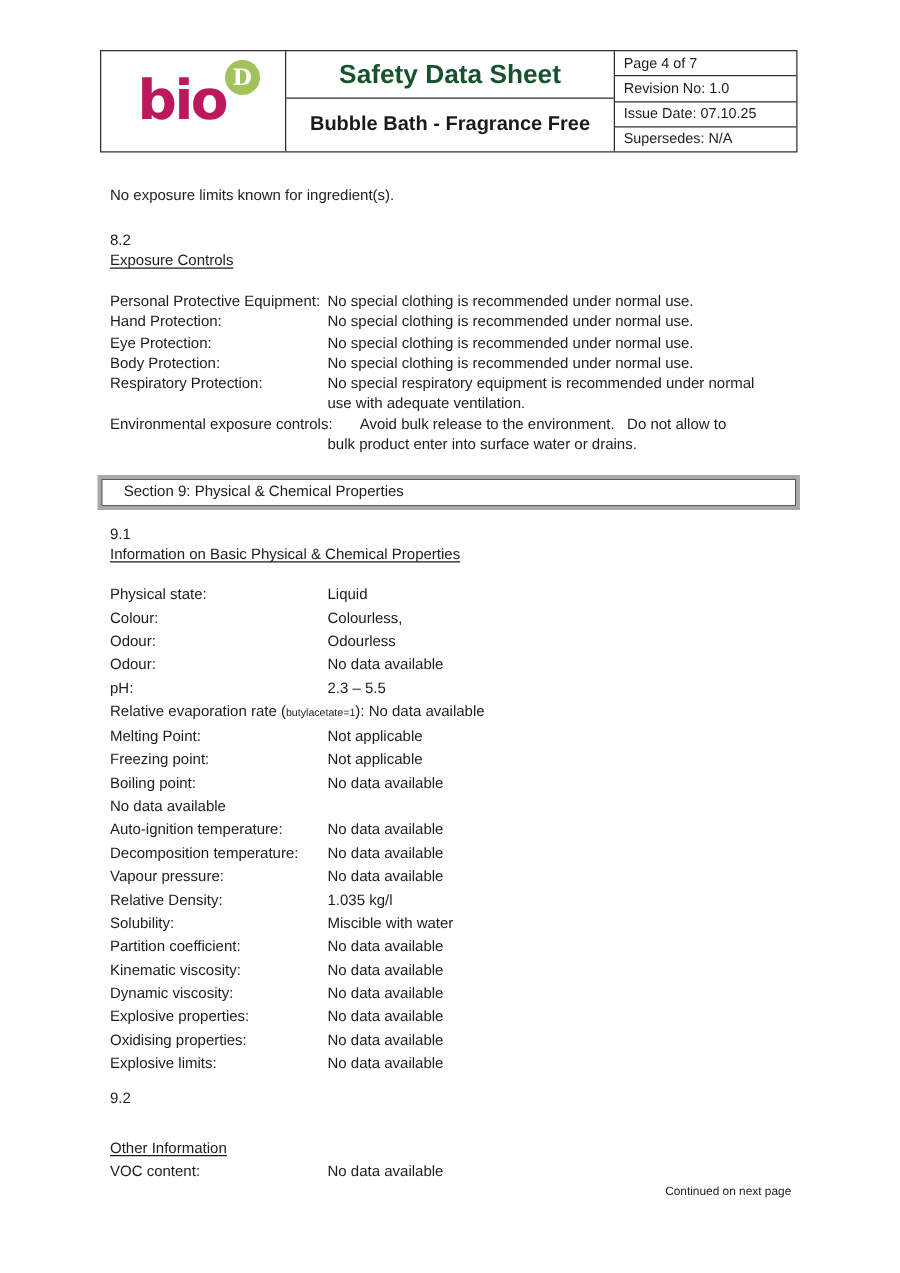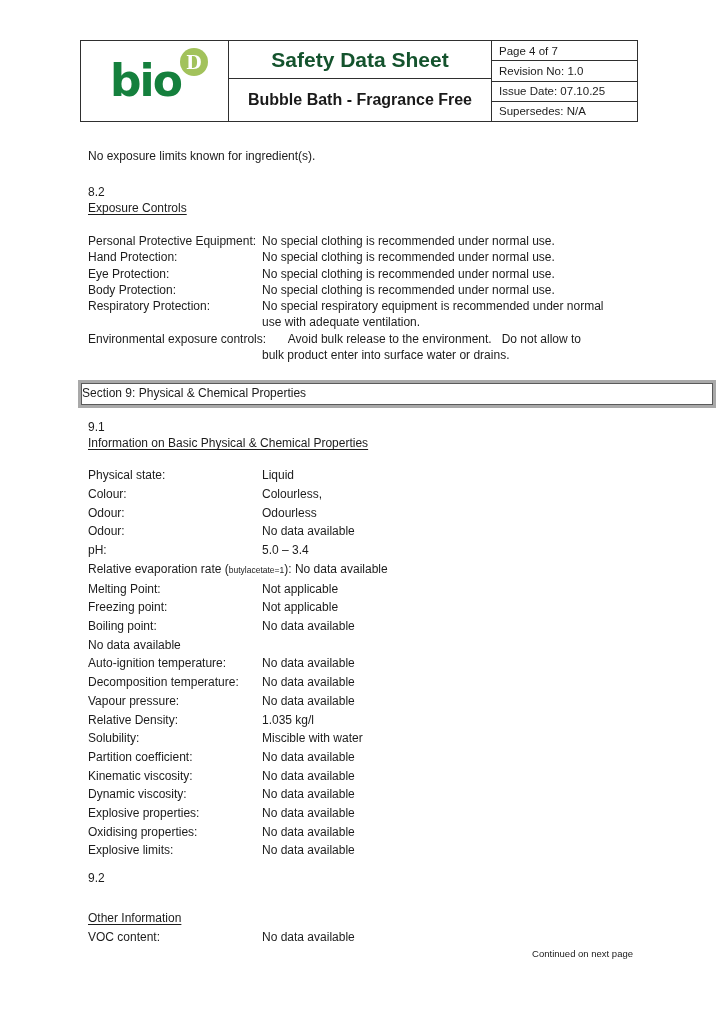--- a/index.html
+++ b/index.html
@@ -14,21 +14,21 @@
     position:absolute; left:80px; top:40px; width:558px; height:82px;
     display:flex; border:1px solid #2f2f2f; box-sizing:border-box;
   }
   .hdr-logo-cell {
     width:147px; flex:none; border-right:1px solid #2f2f2f;
     display:flex; align-items:center; justify-content:center;
   }
   .logo { position:relative; display:inline-block; margin-right:18px; }
   .logo-text {
     font-family:"DejaVu Sans",sans-serif; font-weight:bold;
-    font-size:44px; line-height:44px; letter-spacing:-2px; color:#15803d;
+    font-size:44px; line-height:44px; letter-spacing:-2px; color:#be185d;
   }
   .logo-badge {
     position:absolute; top:-11px; right:-27px; width:28px; height:28px;
     border-radius:50%; color:#ffffff; display:flex; align-items:center;
     justify-content:center; font-family:"DejaVu Serif",serif;
     font-weight:bold; font-size:18px;
   }
   .hdr-center-cell {
     width:262px; flex:none; border-right:1px solid #2f2f2f;
     display:flex; flex-direction:column;
@@ -63,23 +63,23 @@
   .kv-line2 { display:block; }
 
   
   .kv-row.wide { display:block; }
   .wide .kv-label { display:inline; width:auto; margin-right:19px; }
   .wide .kv-value { display:inline; }
   .wide .kv-line2 { display:block; margin-left:174px; }
 
   
   .banner {
-    box-sizing:border-box; margin:20px 0 0 -7px; width:632px;
+    box-sizing:border-box; margin:20px 0 0 -7px; width:556px;
     border:1px solid #5a5a5a; box-shadow:0 0 0 3px #a9a9a9;
-    padding:3px 6px 4px 0; line-height:13px; background:#ffffff;
+    padding:3px 6px 4px 17px; line-height:13px; background:#ffffff;
   }
   .sec-h.after-banner { margin-top:14px; }
 
   .props .kv-row { line-height:18.7px; }
   .props { margin-top:15px; }
   .props-cont { margin-top:0; }
   .small-sub { font-size:8.5px; }
 
   .sec-h.s92 { margin-top:10px;gap:24px; }
   .voc { margin-top:2px; }
@@ -179,21 +179,21 @@
           <span class="kv-value"><span>Odourless</span></span>
         </div>
 
         <div class="kv-row">
           <span class="kv-label">Odour:</span>
           <span class="kv-value"><span>No data available</span></span>
         </div>
 
         <div class="kv-row">
           <span class="kv-label">pH:</span>
-          <span class="kv-value"><span>5.0 – 3.4</span></span>
+          <span class="kv-value"><span>2.3 – 5.5</span></span>
         </div>
       </div>
 
     <div class="props props-cont">
       <div class="kv-row">
         <span><span>Relative evaporation rate (</span><span class="small-sub">butylacetate=1</span><span>): No data available</span></span>
       </div>
     </div>
 
     <div class="props props-cont">

